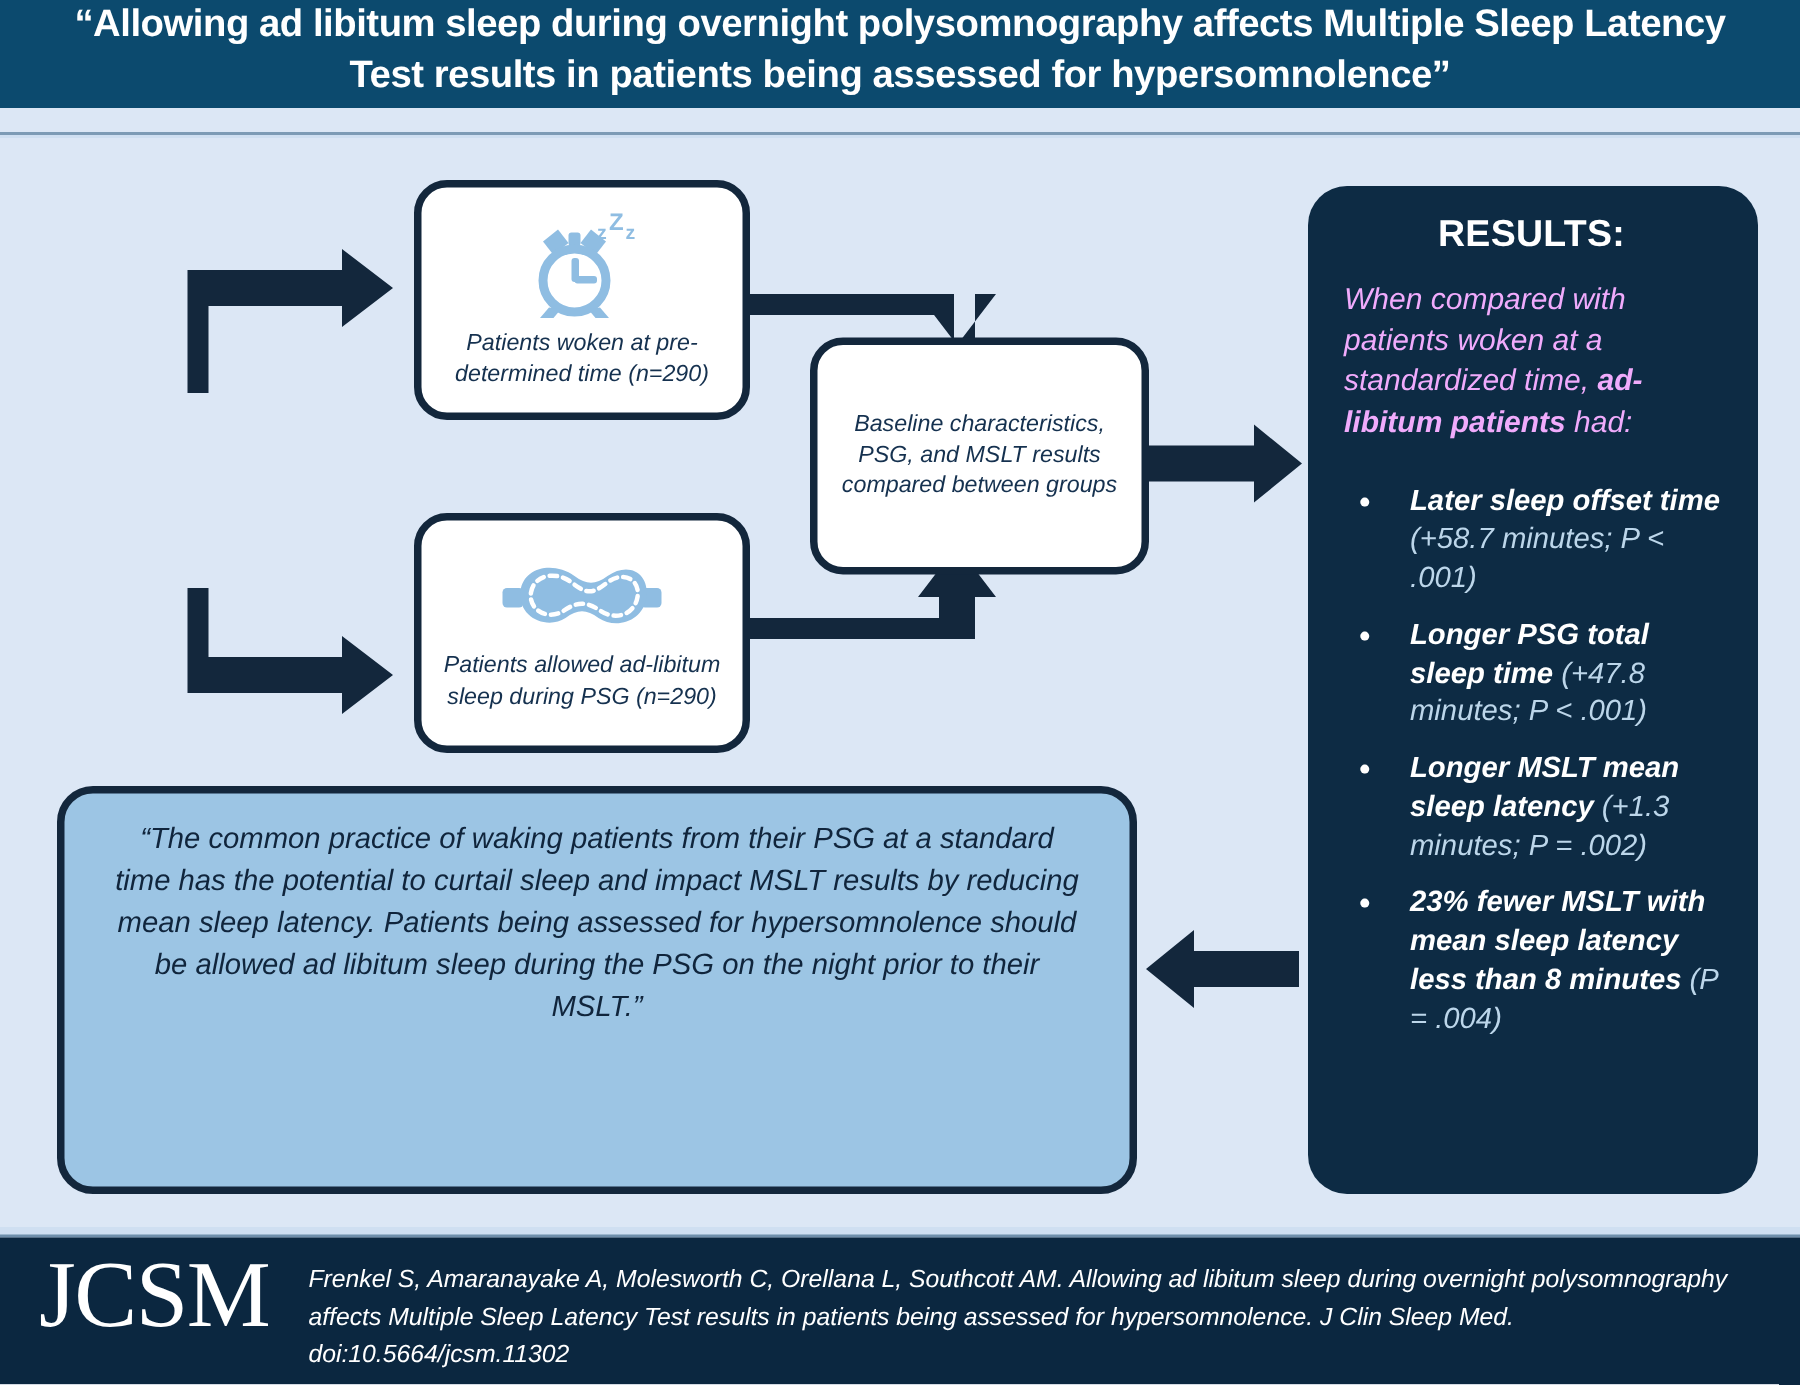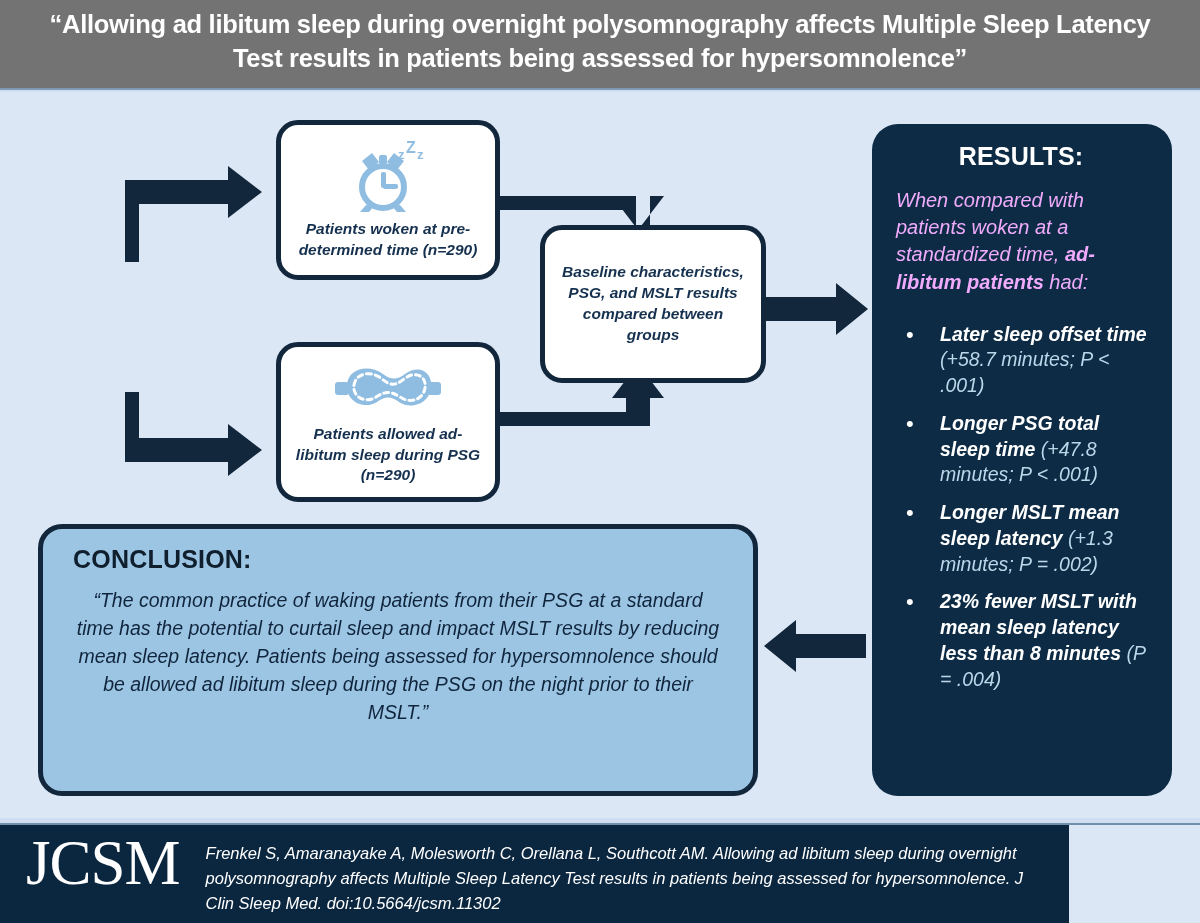--- a/index.html
+++ b/index.html
@@ -13,22 +13,22 @@
     height: 923px;
     background: #dce7f5;
     font-family: "Liberation Sans", sans-serif;
     overflow: hidden;
   }
 
   
   .header-bar {
     position: absolute;
     left: 0; top: 0;
-    width: 1200px; height: 88px;
-    background: #737373;
+    width: 1200px; height: 72px;
+    background: #0c4a6e;
     display: flex;
     align-items: center;
     justify-content: center;
     box-sizing: border-box;
     padding: 4px 36px 8px 36px;
   }
   .header-title {
     color: #ffffff;
     font-size: 25.5px;
     font-weight: bold;
@@ -74,21 +74,21 @@
     align-items: center;
     justify-content: center;
     padding: 8px 12px;
   }
   .flowbox .boxtext {
     font-size: 15.5px;
     font-style: italic;
     color: #15314f;
     text-align: center;
     line-height: 1.34;
-    font-weight: 700;
+    font-weight: 400;
   }
 
   #box-cohort { left: 32px; top: 142px; width: 232px; height: 178px; }
   #box-woken  { left: 276px; top: 28px;  width: 224px; height: 160px; }
   #box-adlib  { left: 276px; top: 250px; width: 224px; height: 160px; }
   #box-compare{ left: 540px; top: 133px; width: 226px; height: 158px; }
 
   .icon-wrap {
     display: flex;
     align-items: center;
@@ -181,21 +181,21 @@
   .footer-rule {
     position: absolute;
     left: 0; top: 818px;
     width: 1200px; height: 5px;
     background: #cfdff1;
     border-bottom: 2px solid #6f8fab;
   }
   .footer-bar {
     position: absolute;
     left: 0; top: 825px;
-    width: 1069px; height: 98px;
+    width: 1200px; height: 98px;
     background: #0b2740;
     display: flex;
     align-items: flex-start;
     box-sizing: border-box;
     padding: 10px 28px 10px 26px;
   }
   .jcsm-logo {
     color: #ffffff;
     font-family: "Liberation Serif", serif;
     font-size: 63px;
@@ -302,21 +302,20 @@
           <span class="stat">(+1.3 minutes; P = .002)</span>
         </li>
         <li>
           <span class="lbl">23% fewer MSLT with mean sleep latency less than 8 minutes</span>
           <span class="stat">(P = .004)</span>
         </li>
       </ul>
     </div>
 
     <div class="conclusion">
-      <div class="conclusion-title">CONCLUSION:</div>
       <div class="conclusion-text">“The common practice of waking patients from their PSG at a standard time has the potential to curtail sleep and impact MSLT results by reducing mean sleep latency. Patients being assessed for hypersomnolence should be allowed ad libitum sleep during the PSG on the night prior to their MSLT.”</div>
     </div>
 
   </div>
 
   <div class="footer-rule"></div>
   <div class="footer-bar">
     <div class="jcsm-logo">JCSM</div>
     <div class="citation">Frenkel S, Amaranayake A, Molesworth C, Orellana L, Southcott AM. Allowing ad libitum sleep during overnight polysomnography affects Multiple Sleep Latency Test results in patients being assessed for hypersomnolence. J Clin Sleep Med. doi:10.5664/jcsm.11302</div>
   </div>

